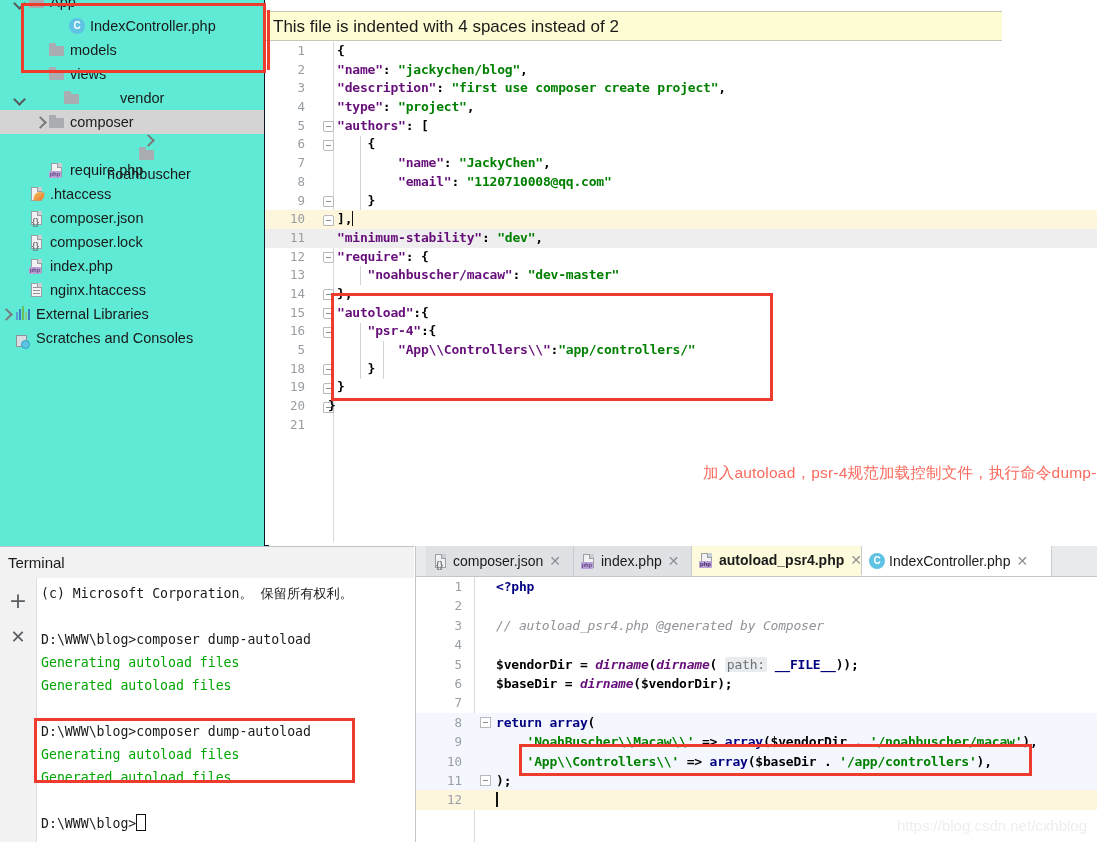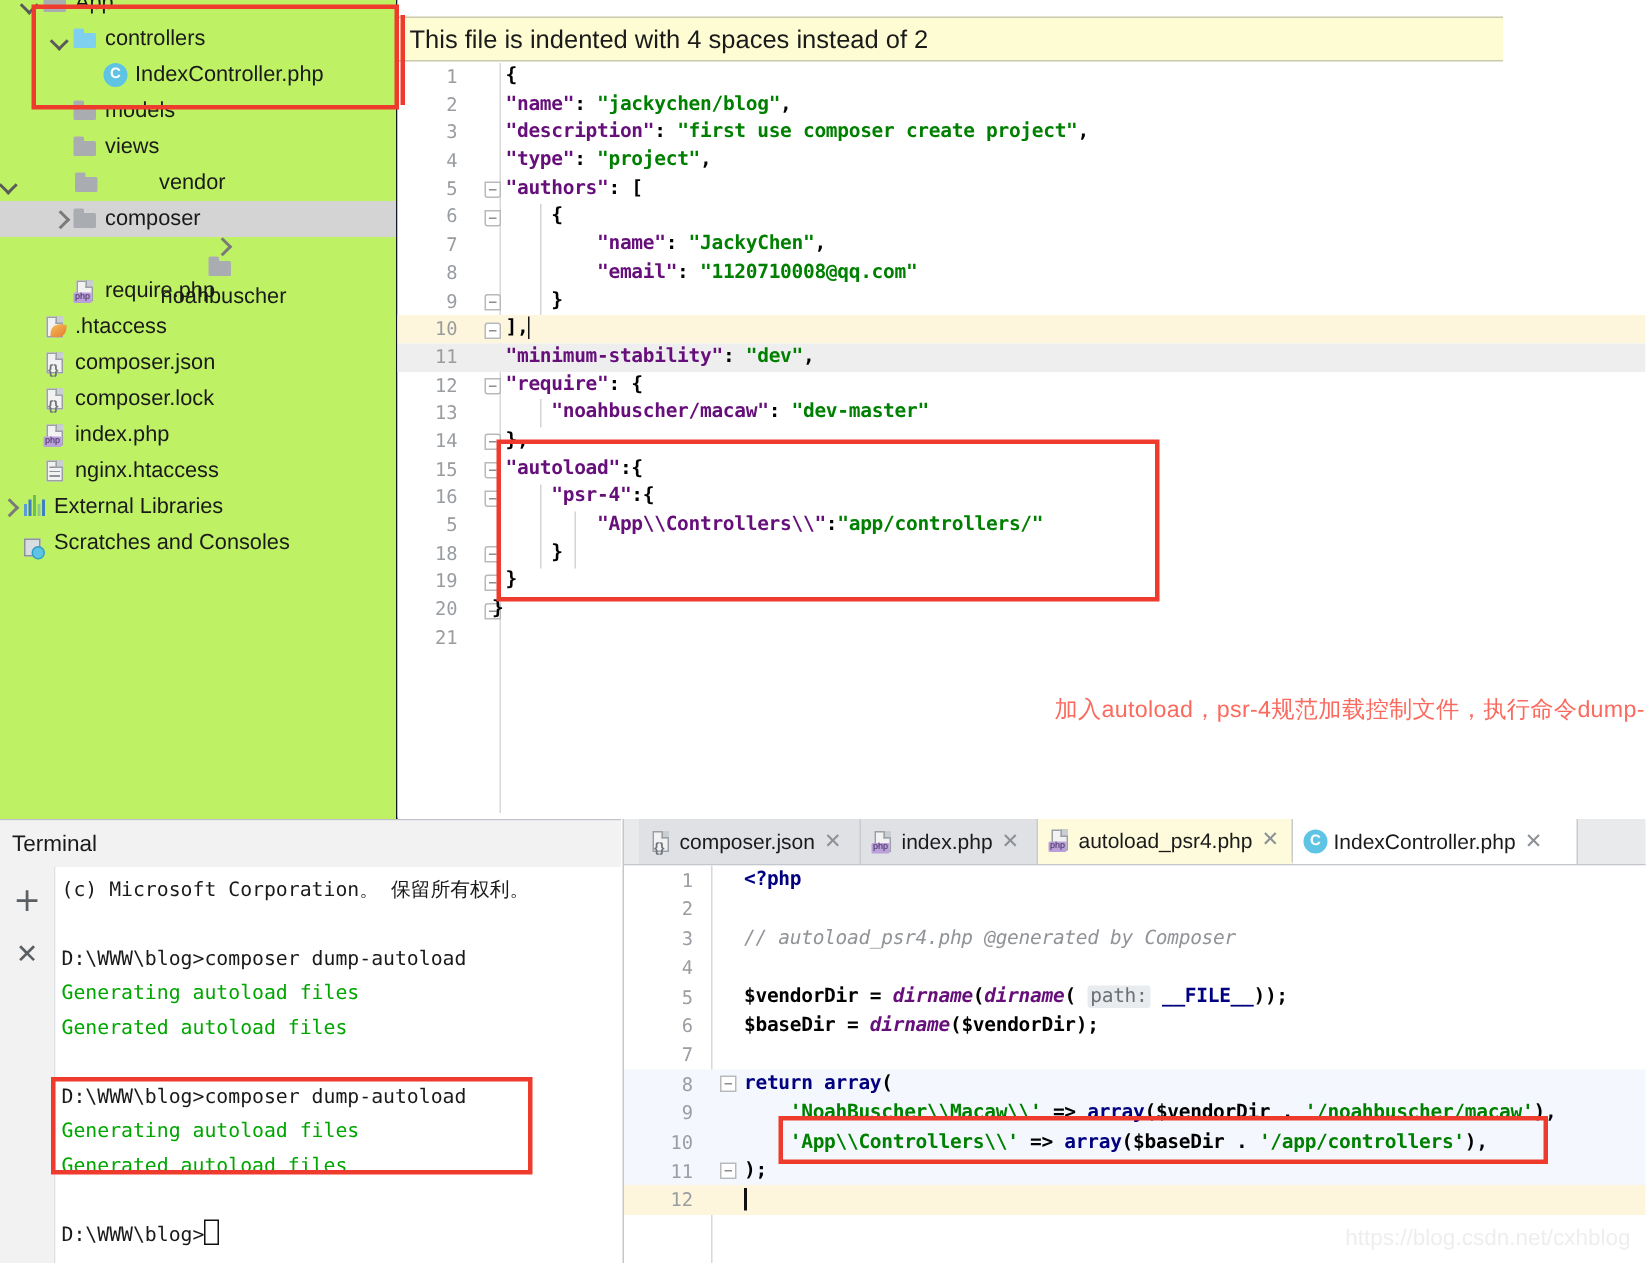--- a/index.html
+++ b/index.html
@@ -8,21 +8,21 @@
     background:#ffffff;
     font-family:"Liberation Sans","DejaVu Sans",sans-serif;
     font-size:13px;color:#000;
     position:relative;
   }
   .abs{position:absolute;}
 
   
   #tree{
     left:0;top:0;width:264px;height:684px;
-    background:#bef264;border-right:1px solid #0f172a;
+    background:#5eead4;border-right:5px solid #0f172a;
     overflow:hidden;
   }
   .tree-row{
     position:relative;height:24px;line-height:24px;
     white-space:nowrap;font-size:14.5px;color:#1a1a1a;
     display:flex;align-items:center;
   }
   .tree-row.sel{background:#d4d4d4;}
   .arrow{
     width:12px;height:12px;flex:0 0 12px;margin-right:3px;
@@ -214,41 +214,36 @@
 </style>
 </head>
 <body>
 
 <div class="abs" id="tree" style="margin-top: 0px;">
     <div class="tree-row" style="padding-left: 14px; margin-top: -10px;">
       <span class="arrow down"></span>
       <span class="ico folder"></span>
       <span class="tree-label">App</span>
     </div>
-    <div class="tree-row" style="padding-left: 34px;">
-      <span class="arrow down"></span>
-      <span class="ico folderblue"></span>
-      <span class="tree-label">controllers</span>
-    </div>
     <div class="tree-row" style="padding-left: 54px;">
       <span class="arrow"></span>
       <span class="ico classphp">C</span>
       <span class="tree-label">IndexController.php</span>
     </div>
     <div class="tree-row" style="padding-left: 34px;">
       <span class="arrow"></span>
       <span class="ico folder"></span>
       <span class="tree-label">models</span>
     </div>
     <div class="tree-row" style="padding-left: 34px;">
       <span class="arrow"></span>
       <span class="ico folder"></span>
       <span class="tree-label">views</span>
     </div>
-    <div class="tree-row" style=" gap: 35px;">
+    <div class="tree-row" style="padding-left: 14px; gap: 35px;">
       <span class="arrow down"></span>
       <span class="ico folder"></span>
       <span class="tree-label">vendor</span>
     </div>
     <div class="tree-row sel" style="padding-left: 34px;">
       <span class="arrow right"></span>
       <span class="ico folder"></span>
       <span class="tree-label">composer</span>
     </div>
     <div class="tree-row" style="padding-left: 34px; flex-direction: column;">
@@ -458,21 +453,21 @@
         <span>composer.json</span>
         <span class="x">✕</span>
       </div>
       <div class="tab inactive" style="left: 158px; width: 118px;">
         <span class="ico file">
           <span class="badge php">php</span>
         </span>
         <span>index.php</span>
         <span class="x">✕</span>
       </div>
-      <div class="tab active-yellow" style="left: 276px; width: 170px;">
+      <div class="tab active-yellow" style="left: 276px; width: 170px; font-weight: bold;">
         <span class="ico file">
           <span class="badge php">php</span>
         </span>
         <span>autoload_psr4.php</span>
         <span class="x">✕</span>
       </div>
       <div class="tab active-blue" style="left: 446px; width: 190px;">
         <span class="ico classphp">C</span>
         <span>IndexController.php</span>
         <span class="x">✕</span>

